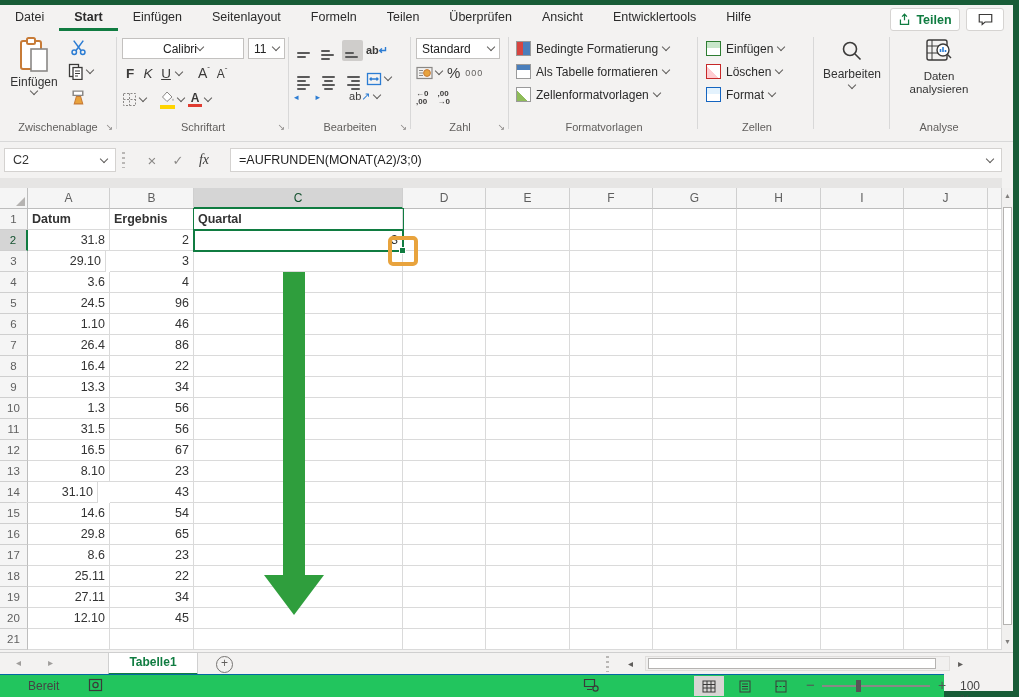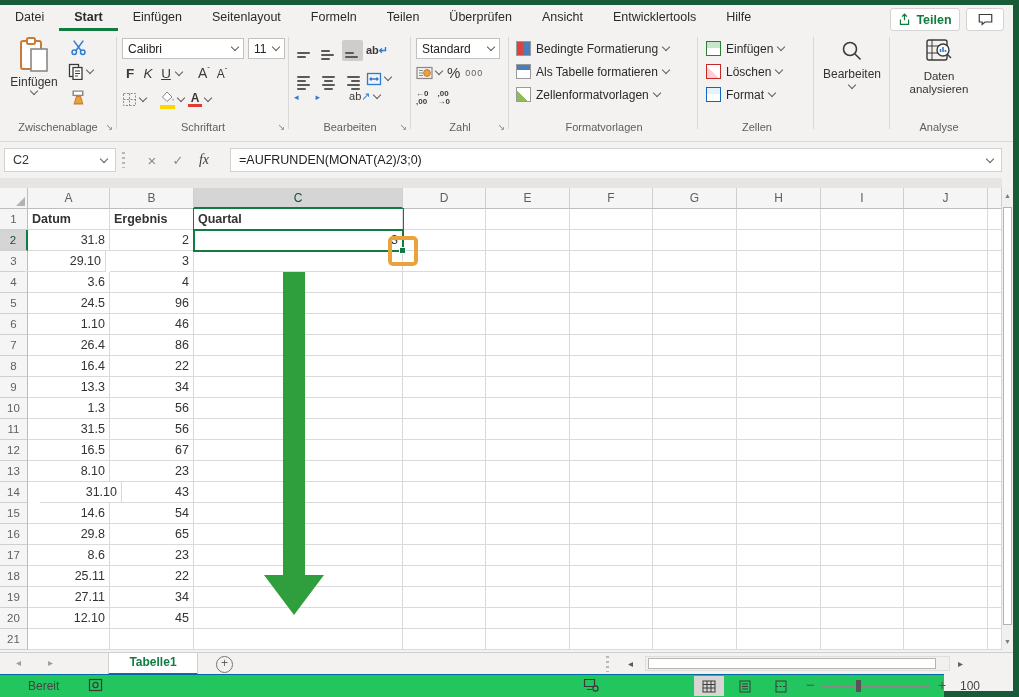--- a/index.html
+++ b/index.html
@@ -140,21 +140,21 @@
               <path d="M3 2h9v4H3z" stroke="#8a8886" stroke-width="1.4" fill="#fff"></path>
               <path d="M6 7h4l2 7H4z" fill="#e8a33d" stroke="#c77b37"></path>
             </svg>
       </div>
       <div class="glabel">Zwischenablage</div>
       <div class="launcher">↘</div>
     </div>
     <div class="sep" style="left:116px;"></div>
 
     <div class="group" style="left:120px;width:166px;">
-      <div class="combo" style="position:absolute;left:2px;top:7px;width:122px;">
+      <div class="combo" style="position:absolute;left:2px;top:7px;width:122px;justify-content:center;">
             <span>Calibri</span>
             <span class="chv"></span>
           </div>
       <div class="combo" style="position:absolute;left:128px;top:7px;width:37px;">
             <span>11</span>
             <span class="chv"></span>
           </div>
       <div style="position:absolute;left:2px;top:34px;display:flex;align-items:center;gap:2px;">
         <span class="letterbtn" style="font-weight:800;">F</span>
         <span class="letterbtn" style="font-style:italic;">K</span>
@@ -549,21 +549,21 @@
         <div class="cell" style="left:194px;top:273px;width:209px;height:21px"></div>
         <div class="cell" style="left:403px;top:273px;width:83px;height:21px"></div>
         <div class="cell" style="left:486px;top:273px;width:84px;height:21px"></div>
         <div class="cell" style="left:570px;top:273px;width:83px;height:21px"></div>
         <div class="cell" style="left:653px;top:273px;width:84px;height:21px"></div>
         <div class="cell" style="left:737px;top:273px;width:84px;height:21px"></div>
         <div class="cell" style="left:821px;top:273px;width:83px;height:21px"></div>
         <div class="cell" style="left:904px;top:273px;width:84px;height:21px"></div>
         <div class="cell" style="left:988px;top:273px;width:14px;height:21px"></div>
         <div class="rh" style="top:294px">14</div>
-        <div class="cell num" style="left:40px;top:294px;width:82px;height:21px">31.10</div>
+        <div class="cell num" style="left:16px;top:294px;width:82px;height:21px">31.10</div>
         <div class="cell num" style="left:110px;top:294px;width:84px;height:21px">43</div>
         <div class="cell" style="left:194px;top:294px;width:209px;height:21px"></div>
         <div class="cell" style="left:403px;top:294px;width:83px;height:21px"></div>
         <div class="cell" style="left:486px;top:294px;width:84px;height:21px"></div>
         <div class="cell" style="left:570px;top:294px;width:83px;height:21px"></div>
         <div class="cell" style="left:653px;top:294px;width:84px;height:21px"></div>
         <div class="cell" style="left:737px;top:294px;width:84px;height:21px"></div>
         <div class="cell" style="left:821px;top:294px;width:83px;height:21px"></div>
         <div class="cell" style="left:904px;top:294px;width:84px;height:21px"></div>
         <div class="cell" style="left:988px;top:294px;width:14px;height:21px"></div>

